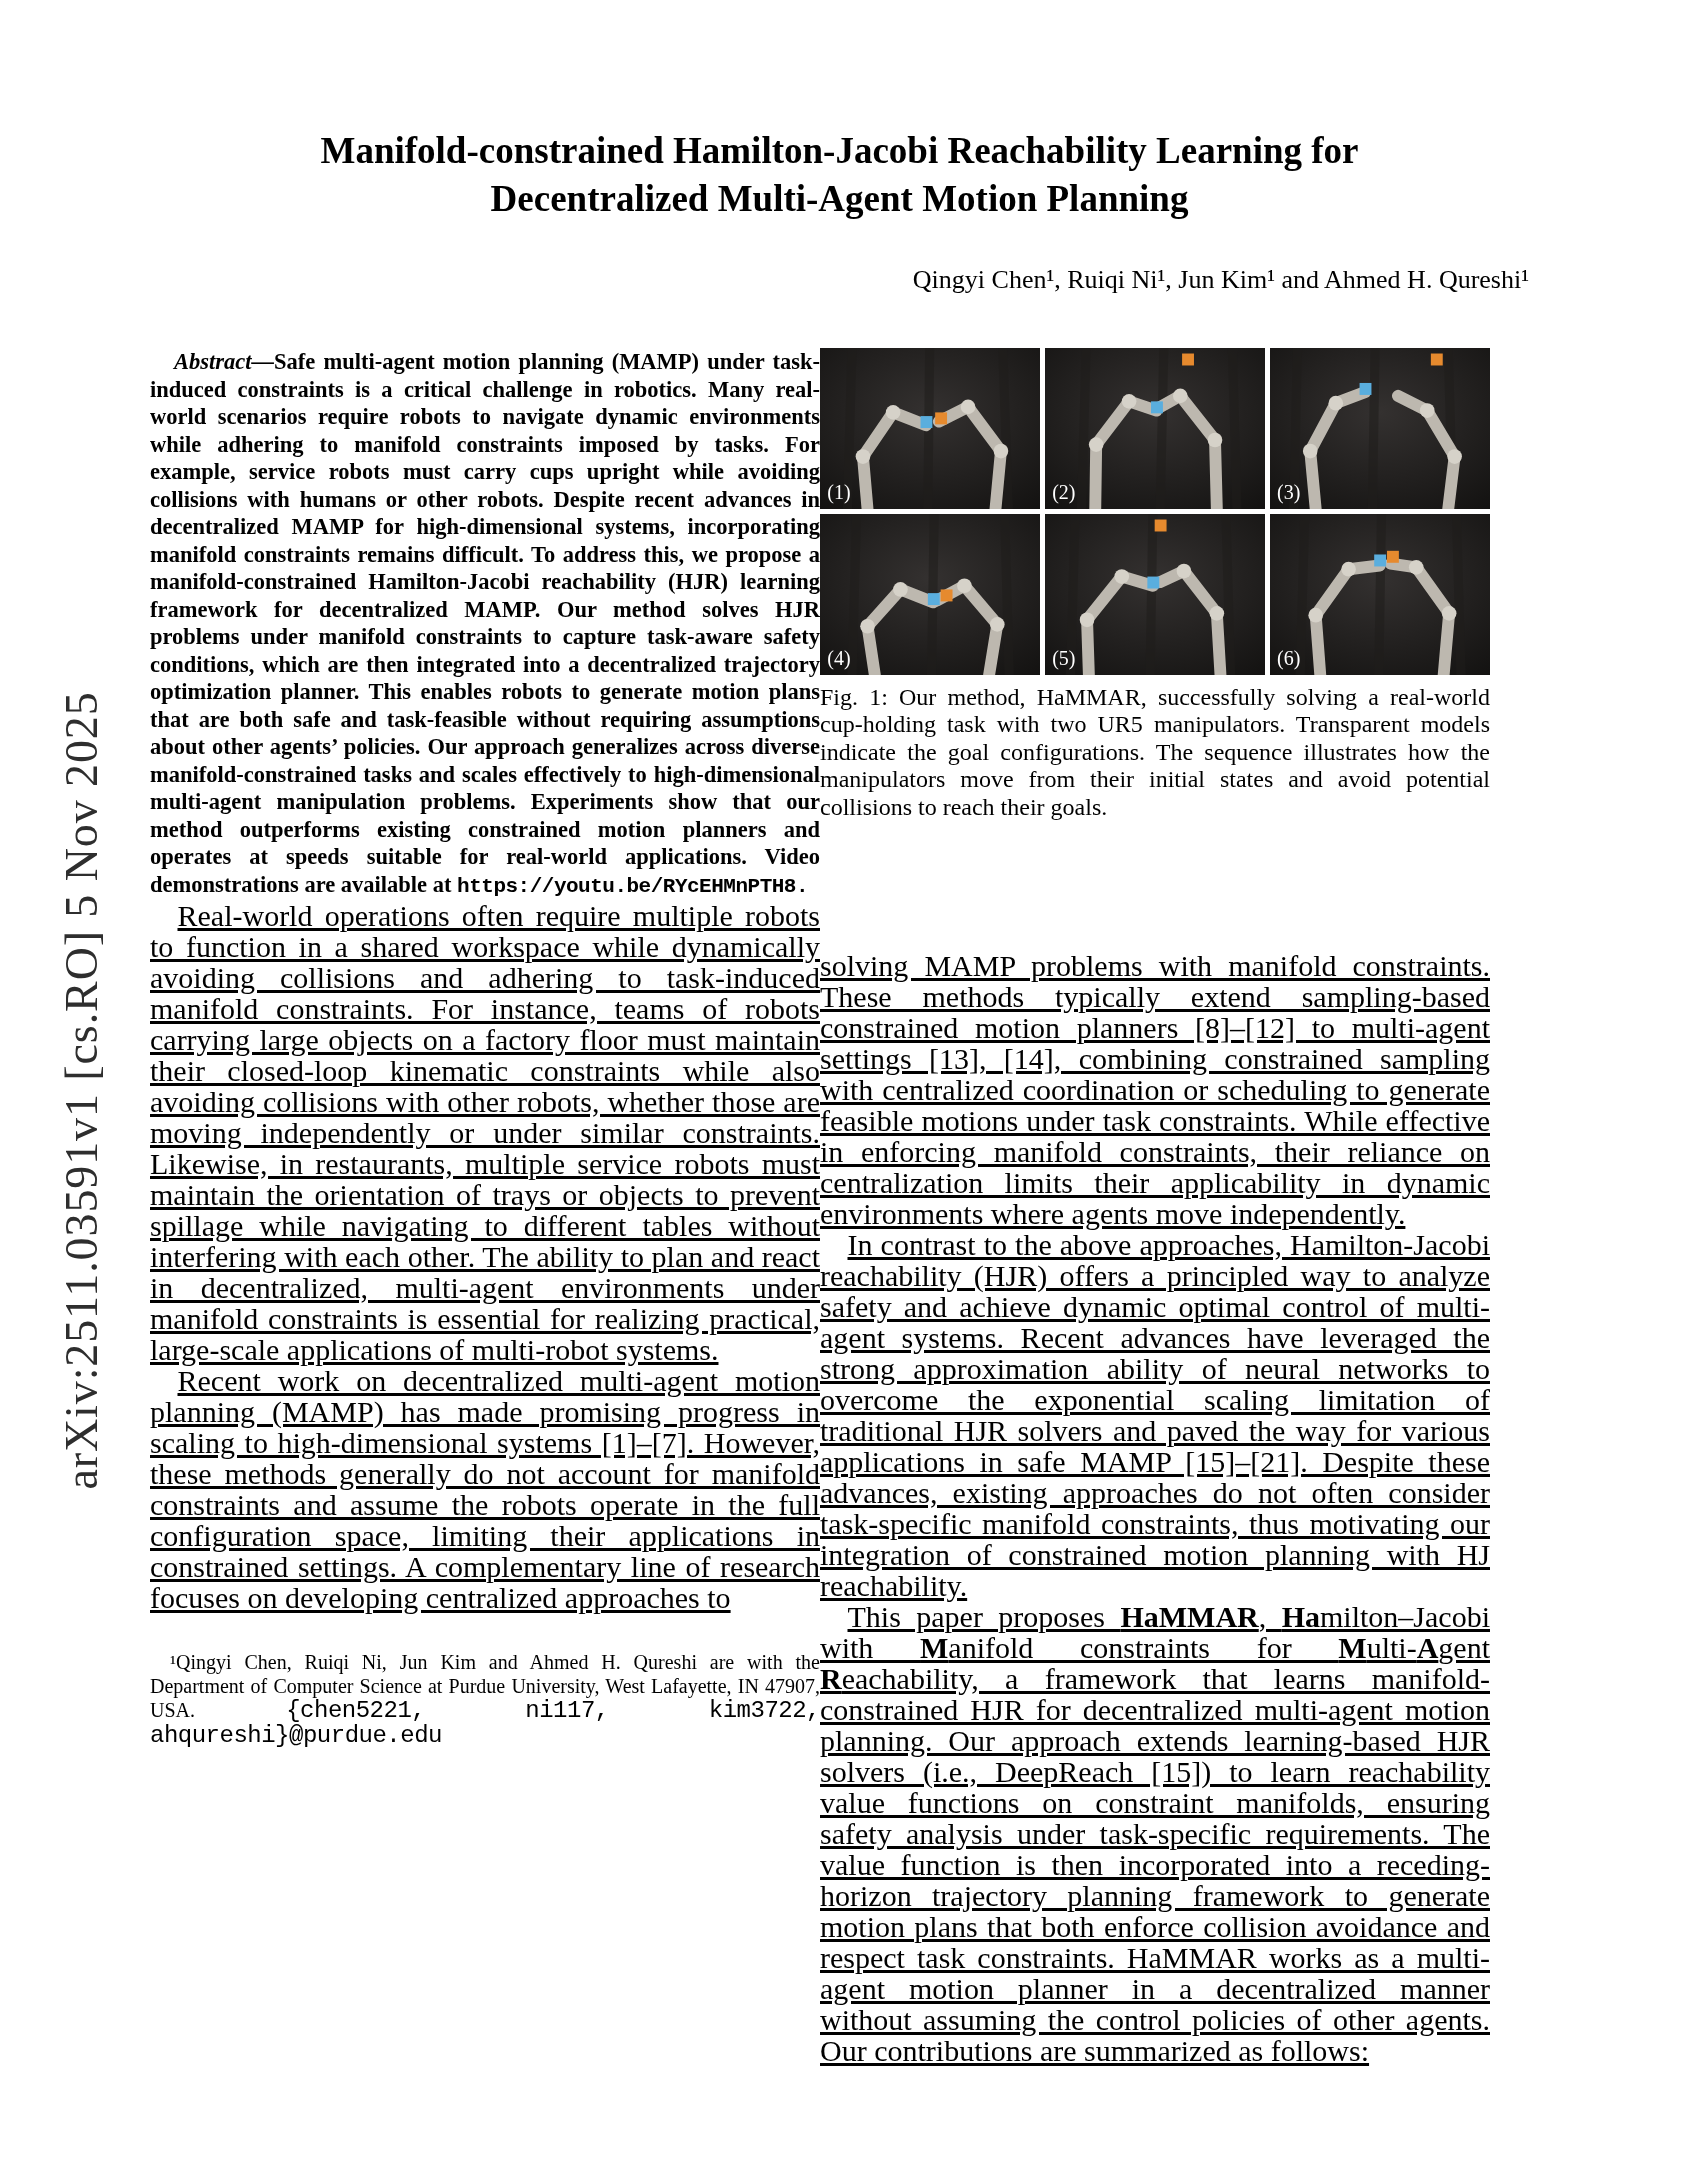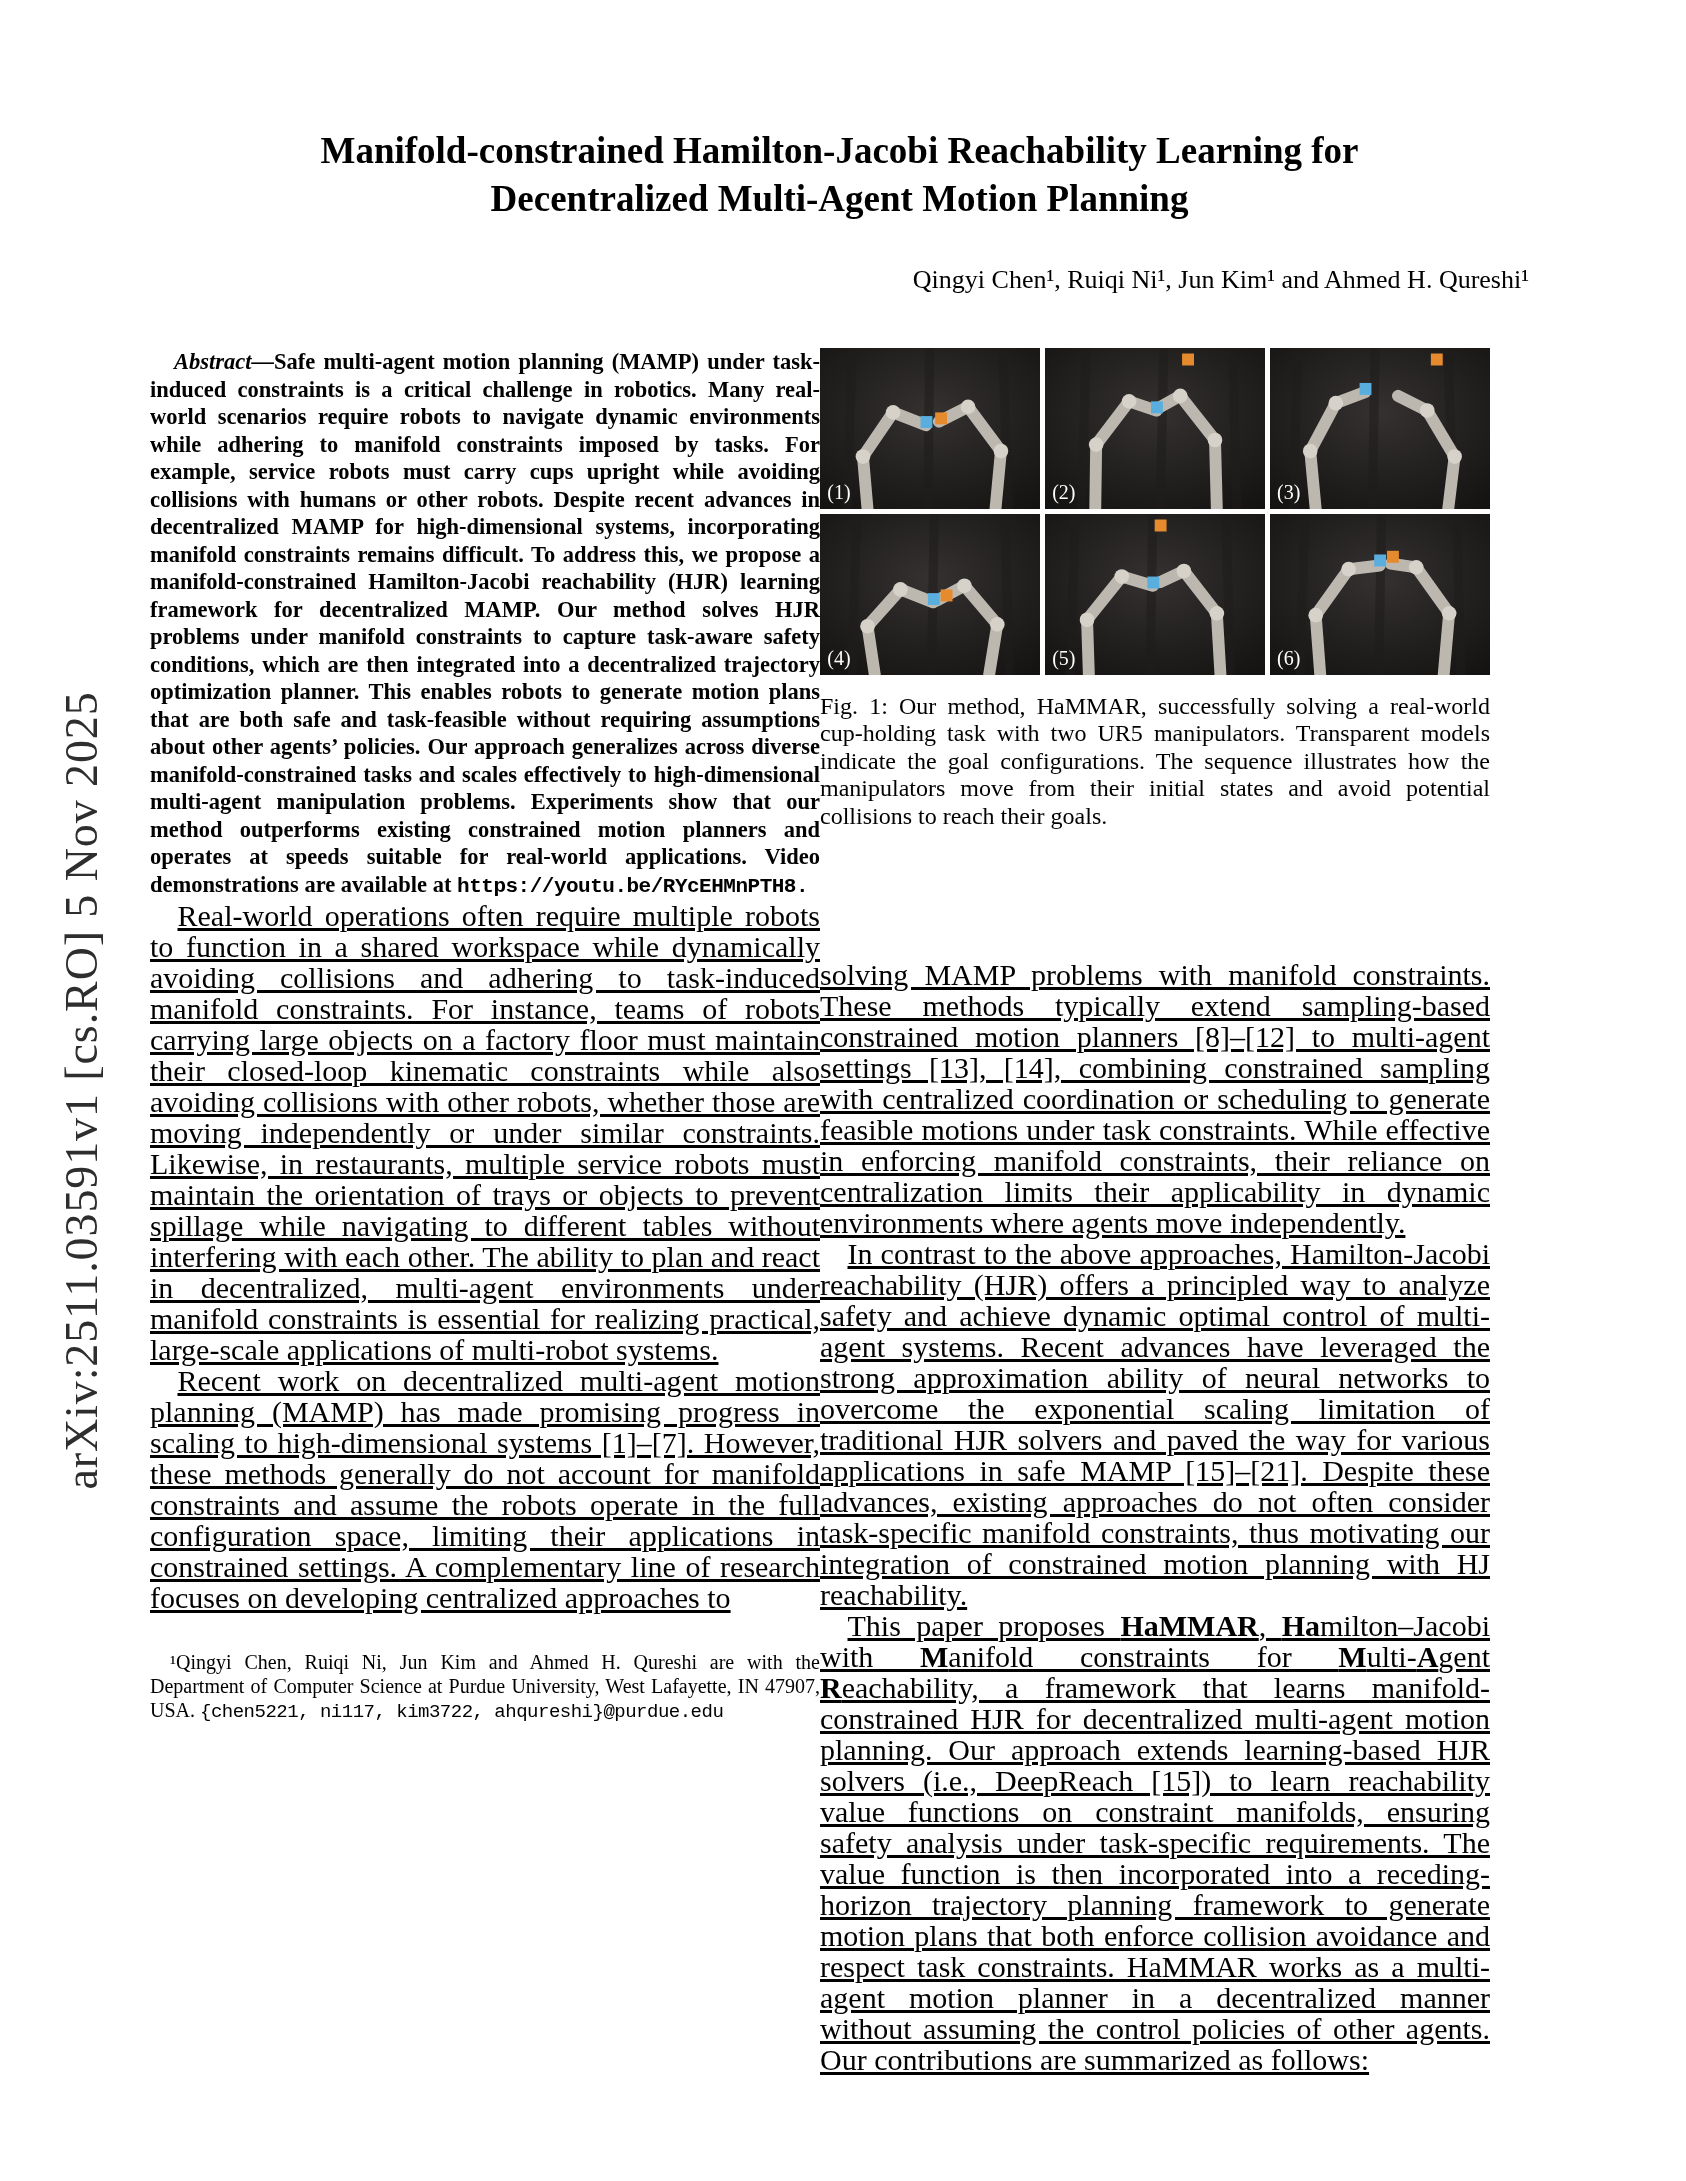--- a/index.html
+++ b/index.html
@@ -85,40 +85,40 @@
   .bold { font-weight:bold; }
 
   
   .footnote {
     margin-top:37px;
     font-size:20px;
     line-height:24px;
     text-align:justify;
   }
   .footnote p { text-indent:20px; }
-  .footnote .mono { font-family:"Liberation Mono", monospace; font-size:19px; letter-spacing:-0.5px; }
+  .footnote .mono { font-family:"Liberation Mono", monospace; font-size:24px; letter-spacing:-0.5px; }
 
   
   .fig-grid {
     display:grid;
     grid-template-columns:repeat(3, 1fr);
     gap:4.6px;
     width:670px;
   }
   .fig-panel { position:relative; height:161px; overflow:hidden; }
   .fig-panel svg { display:block; width:100%; height:100%; }
   .fig-label {
     position:absolute;
     left:7.3px;
     bottom:4.6px;
     color:#ffffff;
     font-size:20px;
   }
   .fig-caption {
-    margin-top:18px;
+    margin-top:9px;
     font-size:24px;
     line-height:27.5px;
     text-align:justify;
   }
   .right-first { margin-top:129px; }
 </style>
 </head>
 <body>
 
 <div class="arxiv-stamp">arXiv:2511.03591v1  [cs.RO]  5 Nov 2025</div>

